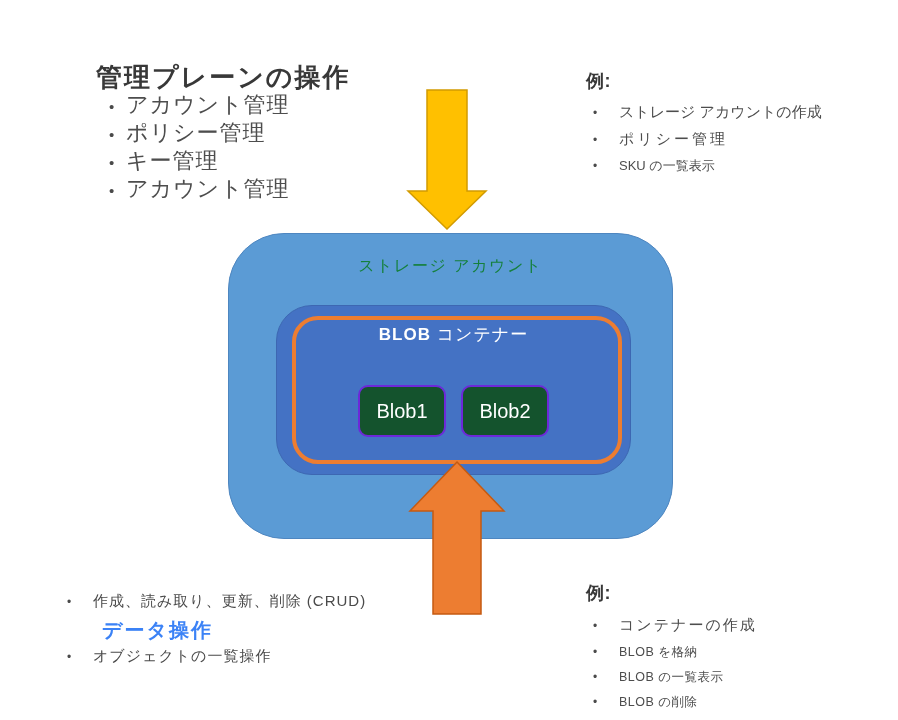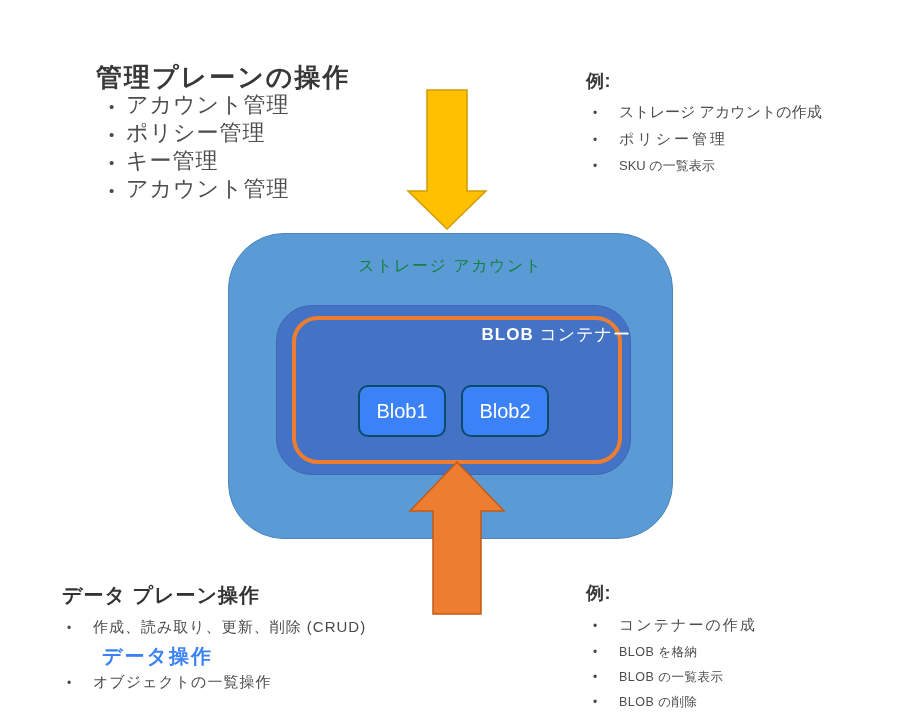--- a/index.html
+++ b/index.html
@@ -47,30 +47,30 @@
   }
   .inner-box {
     position:absolute; left:276px; top:305px; width:355px; height:170px;
     background:#4472C4; border:1px solid #3D67B2; border-radius:36px; box-sizing:border-box;
   }
   .orange-border {
     position:absolute; left:292px; top:316px; width:330px; height:148px;
     border:4px solid #ED7D31; border-radius:26px; box-sizing:border-box; background:transparent;
   }
   .blob-container-label {
-    position:absolute; left:276px; top:323px; width:355px; text-align:right;
+    position:absolute; left:276px; top:323px; width:355px; text-align:center;
     color:#ffffff; font-size:17px; letter-spacing:1px;
   }
   .blob-container-label b { font-weight:bold; }
   .blob-row {
     position:absolute; left:276px; top:385px; width:355px;
     display:flex; justify-content:center; gap:15px;
   }
   .blob {
-    width:88px; height:52px; background:#3b82f6; border:2px solid #0c4a6e;
+    width:88px; height:52px; background:#14532d; border:2px solid #6d28d9;
     border-radius:10px; box-sizing:border-box; color:#ffffff; font-size:20px;
     display:flex; align-items:center; justify-content:center;
   }
   .arrows { position:absolute; left:0; top:0; width:898px; height:720px; pointer-events:none; }
 </style>
 </head>
 <body>
 
 <div class="canvas">
 
@@ -125,21 +125,20 @@
       <span>Blob2</span>
     </div>
   </div>
 
   <svg class="arrows" viewBox="0 0 898 720" xmlns="http://www.w3.org/2000/svg">
     <polygon points="427,90 467,90 467,191 486,191 447,229 408,191 427,191" fill="#FFC000" stroke="#D29B00" stroke-width="1.5"></polygon>
     <polygon points="457,462 504,511 481,511 481,614 433,614 433,511 410,511" fill="#ED7D31" stroke="#C55A11" stroke-width="1.5"></polygon>
   </svg>
 
   <div class="tblock bl">
-    <div class="heading">データ プレーン操作</div>
     <div class="row">
       <span class="bullet">•</span>
       <span>作成、読み取り、更新、削除 (CRUD)</span>
     </div>
     <div class="subheading">データ操作</div>
     <div class="row second">
       <span class="bullet">•</span>
       <span>オブジェクトの一覧操作</span>
     </div>
   </div>

